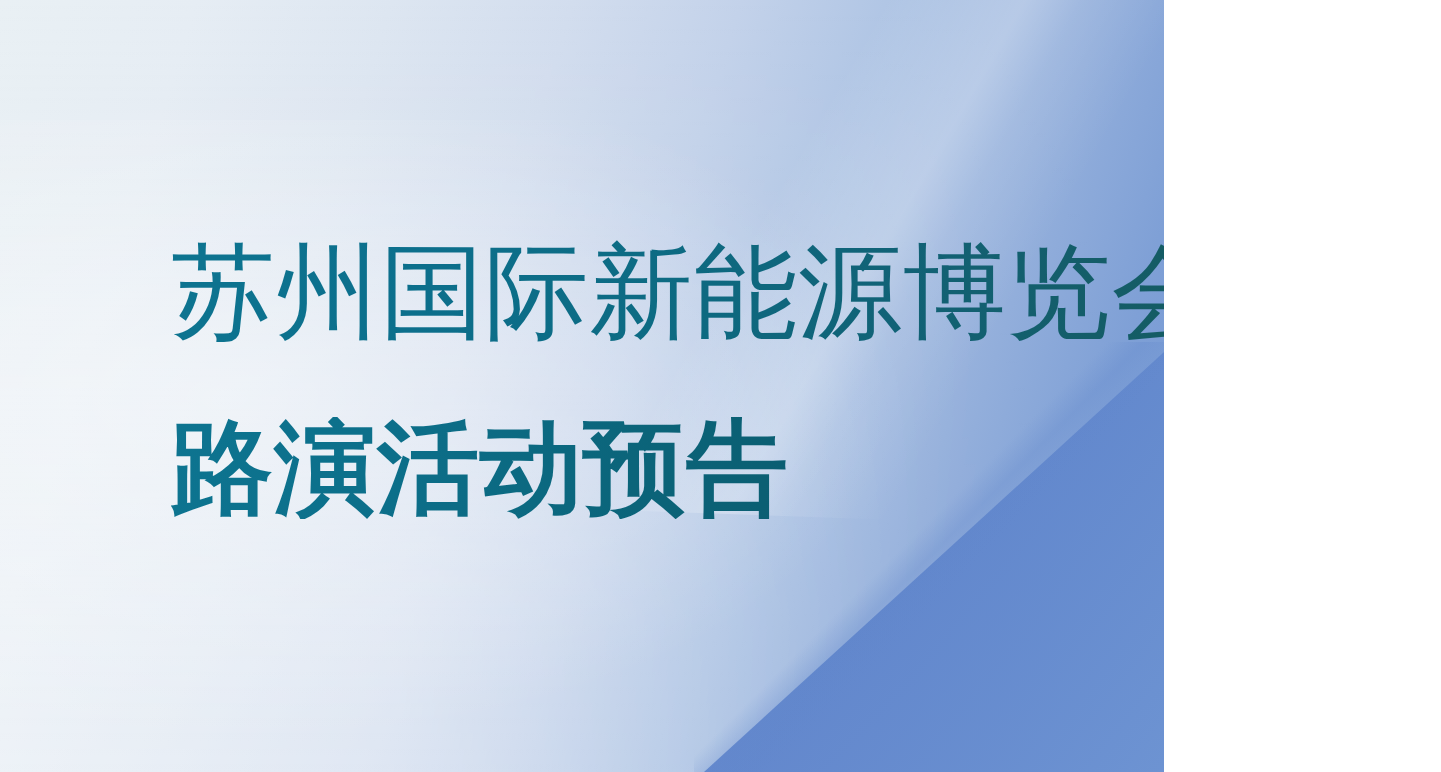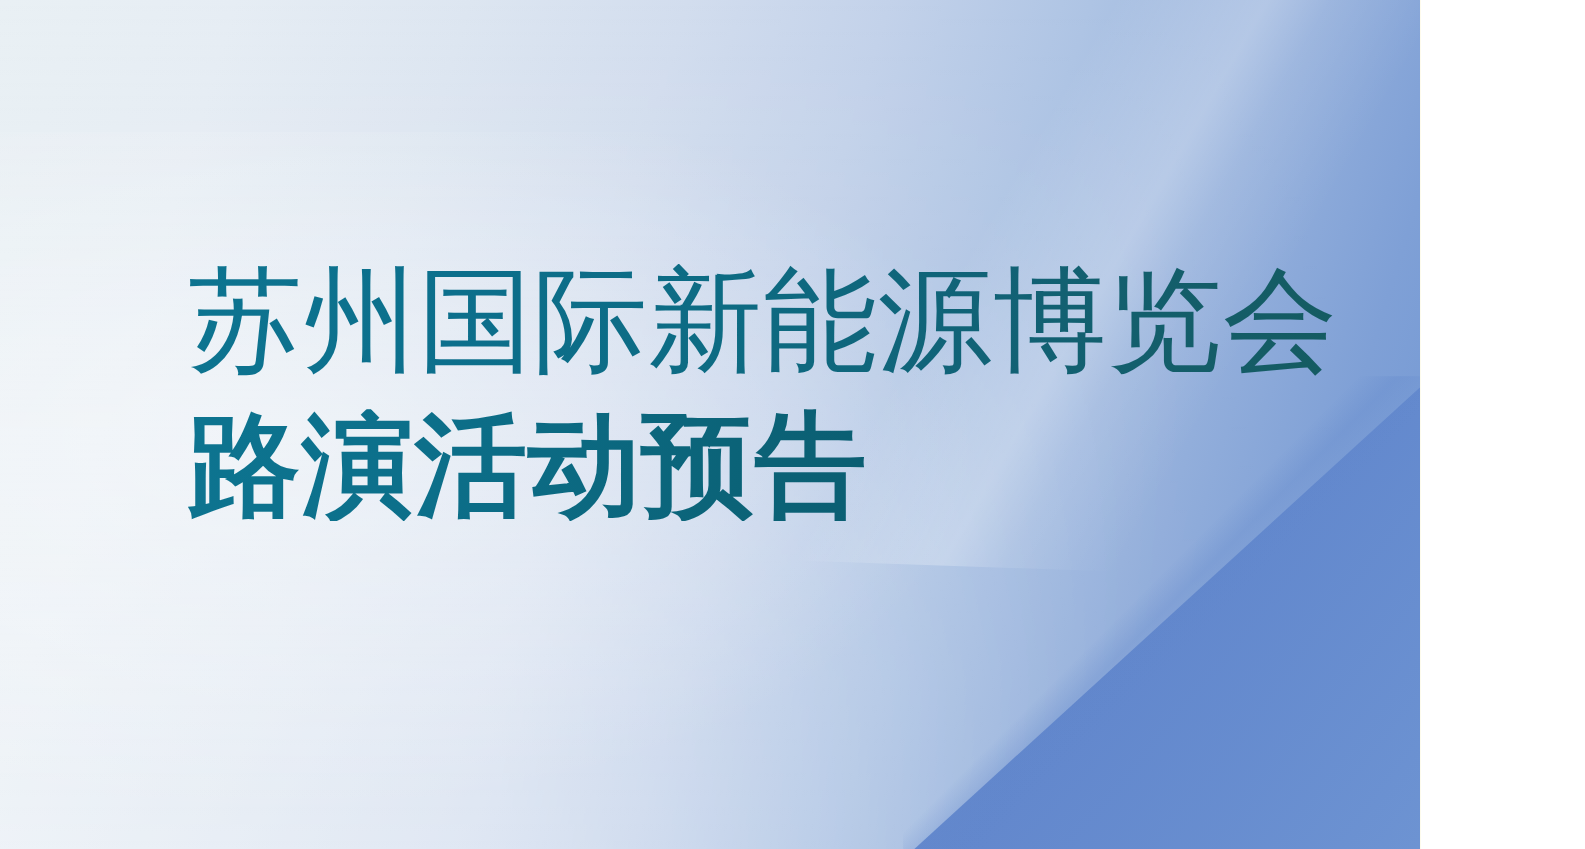--- a/index.html
+++ b/index.html
@@ -4,25 +4,25 @@
 <title>苏州国际新能源博览会 路演活动预告</title>
 <style>
   html, body {
     margin: 0;
     padding: 0;
     background: #ffffff;
   }
 
   #poster {
     position: relative;
-    width: 1291px;
+    width: 1164px;
     height: 772px;
     overflow: hidden;
     font-family: "Liberation Sans", "DejaVu Sans", sans-serif;
-    background: #fde047;
+    background: #737373;
   }
 
   
 
   
   .bg-base {
     position: absolute;
     inset: 0;
     background: linear-gradient(107deg,
         #e9f0f4 0%,
@@ -146,21 +146,21 @@
         #0d6b83 44%,
         #116276 66%,
         #145d68 84%,
         #155a5e 100%);
   }
 
   .title-sub {
     font-size: 102px;
     font-weight: 800;
     letter-spacing: 1px;
-    margin-top: 28px;
+    margin-top: 73px;
     background-image: linear-gradient(95deg,
         #0d7490 0%,
         #0c6f8a 20%,
         #0b6378 45%,
         #0a586a 70%,
         #094d5c 100%);
   }
 
   
   @supports not (-webkit-background-clip: text) {

